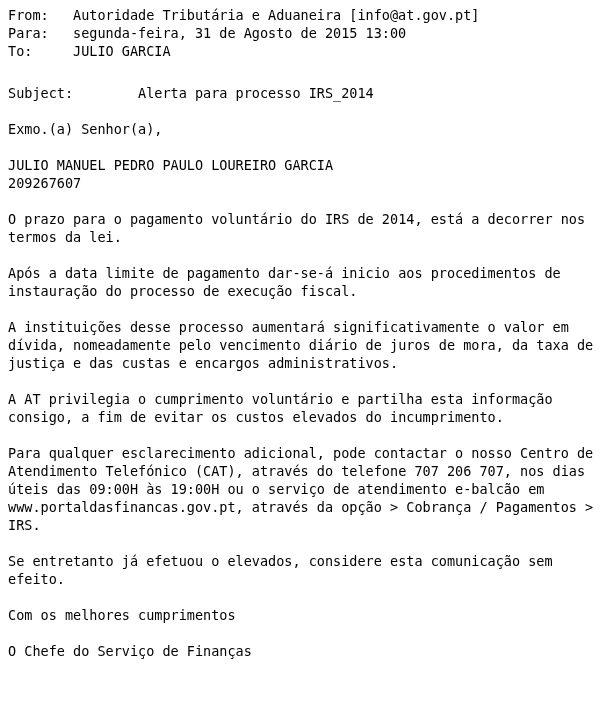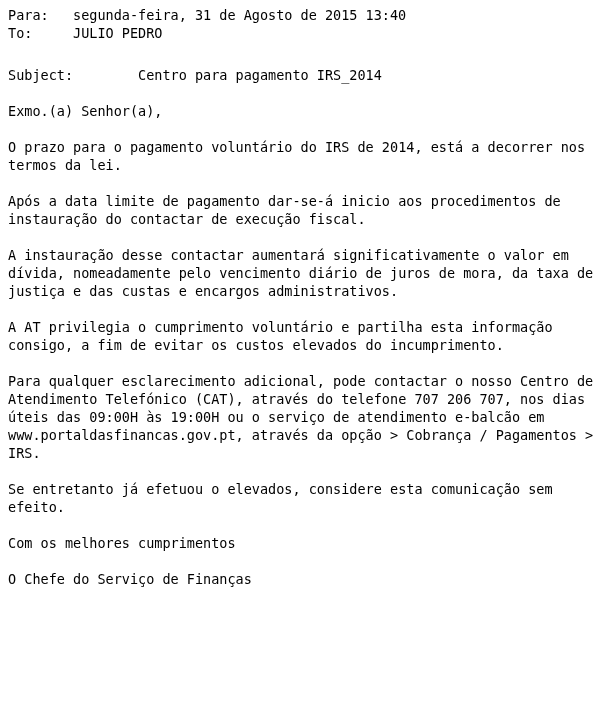--- a/index.html
+++ b/index.html
@@ -49,35 +49,40 @@
   .para:last-child {
     margin-bottom: 16px;
   }
 </style>
 </head>
 <body>
 
 <div class="email">
 
   <div class="headers">
-    <div class="hrow"><span class="hlabel">Para:</span><span>segunda-feira, 31 de Agosto de 2015 13:40</span></div>
-    <div class="hrow"><span class="hlabel">To:</span><span>JULIO PEDRO</span></div>
-    <div class="hrow"><span class="hlabel hlabel--wide">Subject:</span><span>Centro para pagamento IRS_2014</span></div>
+    <div class="hrow"><span class="hlabel">From:</span><span>Autoridade Tributária e Aduaneira [info@at.gov.pt]</span></div>
+    <div class="hrow"><span class="hlabel">Para:</span><span>segunda-feira, 31 de Agosto de 2015 13:00</span></div>
+    <div class="hrow"><span class="hlabel">To:</span><span>JULIO GARCIA</span></div>
+    <div class="hrow"><span class="hlabel hlabel--wide">Subject:</span><span>Alerta para processo IRS_2014</span></div>
   </div>
 
   <div class="email-body">
 
     <div class="para">Exmo.(a) Senhor(a),</div>
 
+    <div class="block">
+      <div class="line line--tight">JULIO MANUEL PEDRO PAULO LOUREIRO GARCIA</div>
+      <div class="line line--tight">209267607</div>
+    </div>
 
     <div class="para">O prazo para o pagamento voluntário do IRS de 2014, está a decorrer nos
 termos da lei.</div>
     <div class="para">Após a data limite de pagamento dar-se-á inicio aos procedimentos de
-instauração do contactar de execução fiscal.</div>
-    <div class="para">A instauração desse contactar aumentará significativamente o valor em
+instauração do processo de execução fiscal.</div>
+    <div class="para">A instituições desse processo aumentará significativamente o valor em
 dívida, nomeadamente pelo vencimento diário de juros de mora, da taxa de
 justiça e das custas e encargos administrativos.</div>
     <div class="para">A AT privilegia o cumprimento voluntário e partilha esta informação
 consigo, a fim de evitar os custos elevados do incumprimento.</div>
     <div class="para">Para qualquer esclarecimento adicional, pode contactar o nosso Centro de
 Atendimento Telefónico (CAT), através do telefone 707 206 707, nos dias
 úteis das 09:00H às 19:00H ou o serviço de atendimento e-balcão em
 www.portaldasfinancas.gov.pt, através da opção &gt; Cobrança / Pagamentos &gt;
 IRS.</div>
     <div class="para">Se entretanto já efetuou o elevados, considere esta comunicação sem

